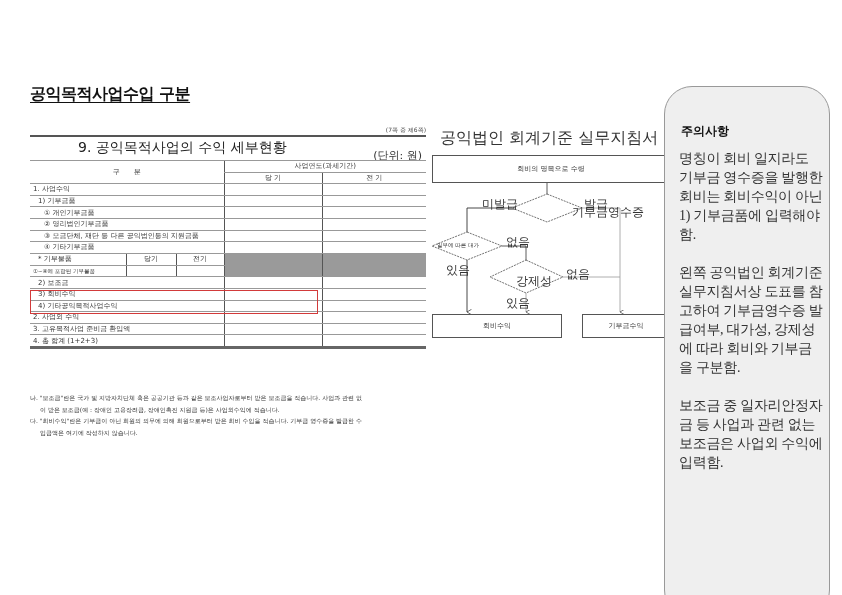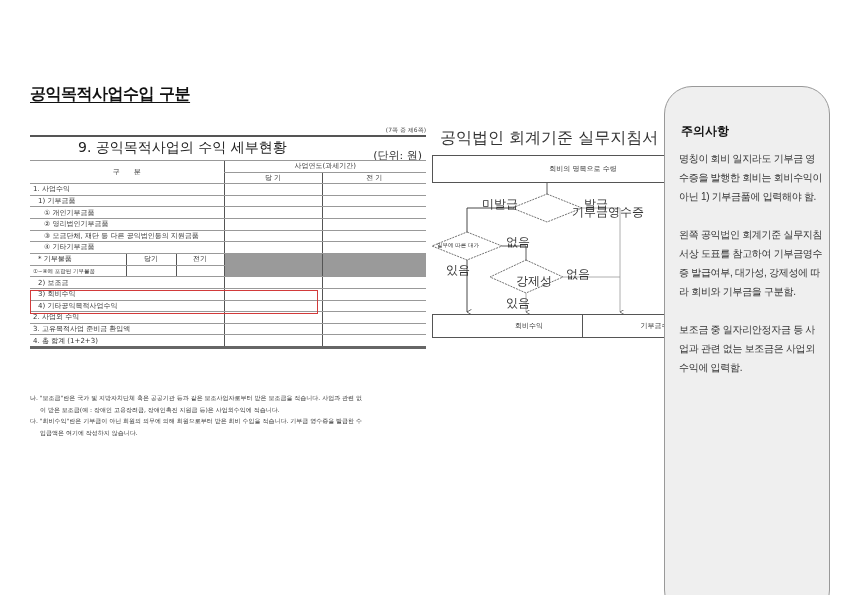--- a/index.html
+++ b/index.html
@@ -38,32 +38,32 @@
     .notes p { margin: 0; }
     .notes .indent { padding-left: 10px; }
 
     
     .guide-title { position: absolute; left: 440px; top: 128px; font-family: "DejaVu Serif", serif; font-size: 16px; color: #333; }
     .flow { position: absolute; left: 430px; top: 150px; width: 240px; height: 190px; }
     .flow svg { position: absolute; left: 0; top: 0; }
     .flow .lbl { position: absolute; font-size: 12px; color: #333; white-space: nowrap; }
     .flow .box {
       position: absolute; border: 1px solid #555; background: #fff; font-size: 7px; color: #333;
-      display: flex; align-items: center; justify-content: center; padding-left: 32px;
+      display: flex; align-items: center; justify-content: center;
     }
 
     
     .notice {
       position: absolute; left: 664px; top: 86px; width: 166px; height: 532px;
       border: 1.5px solid #999; border-radius: 28px; background: #efefef; box-sizing: border-box;
     }
     .notice-title { position: absolute; left: 16px; top: 36px; font-size: 12px; font-weight: bold; color: #111; }
     .notice-body {
-      position: absolute; left: 14px; top: 62px; width: 145px; font-family: Liberation Sans, sans-serif;
-      font-size: 10px; line-height: 19px; color: #333; letter-spacing: -0.3px;
+      position: absolute; left: 14px; top: 62px; width: 145px; font-family: Liberation Serif, serif;
+      font-size: 14px; line-height: 19px; color: #333; letter-spacing: -0.3px;
     }
     .notice-body p { margin: 0 0 19px 0; }
   </style>
 </head>
 <body>
 
 <div class="page-title">공익목적사업수입 구분</div>
 
 <div class="form">
   <div class="page-no">(7쪽 중 제6쪽)</div>

